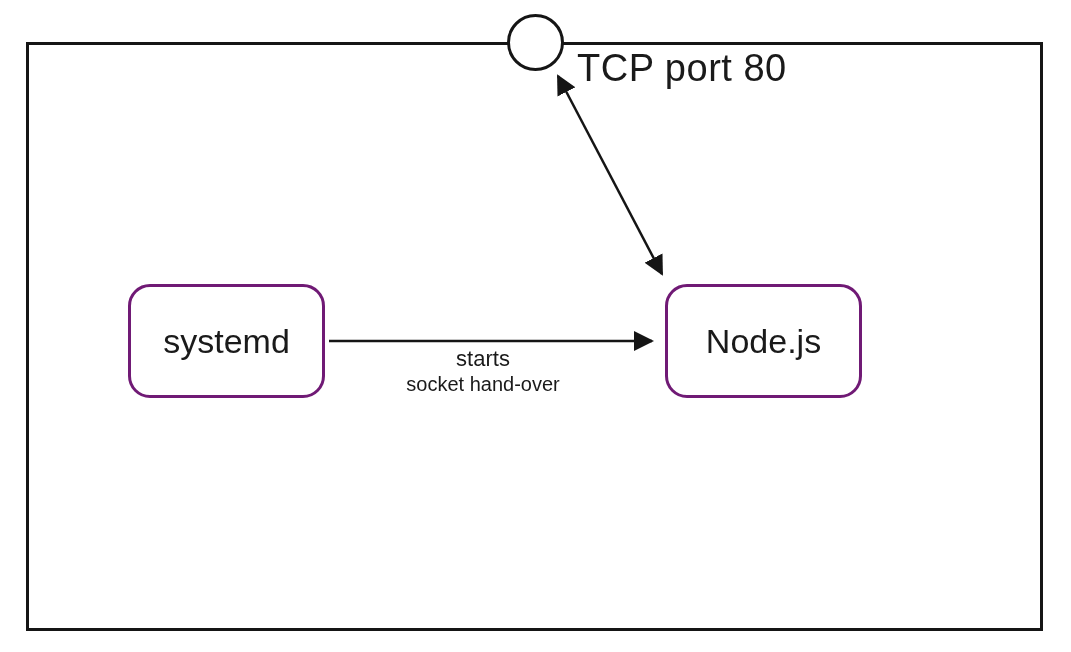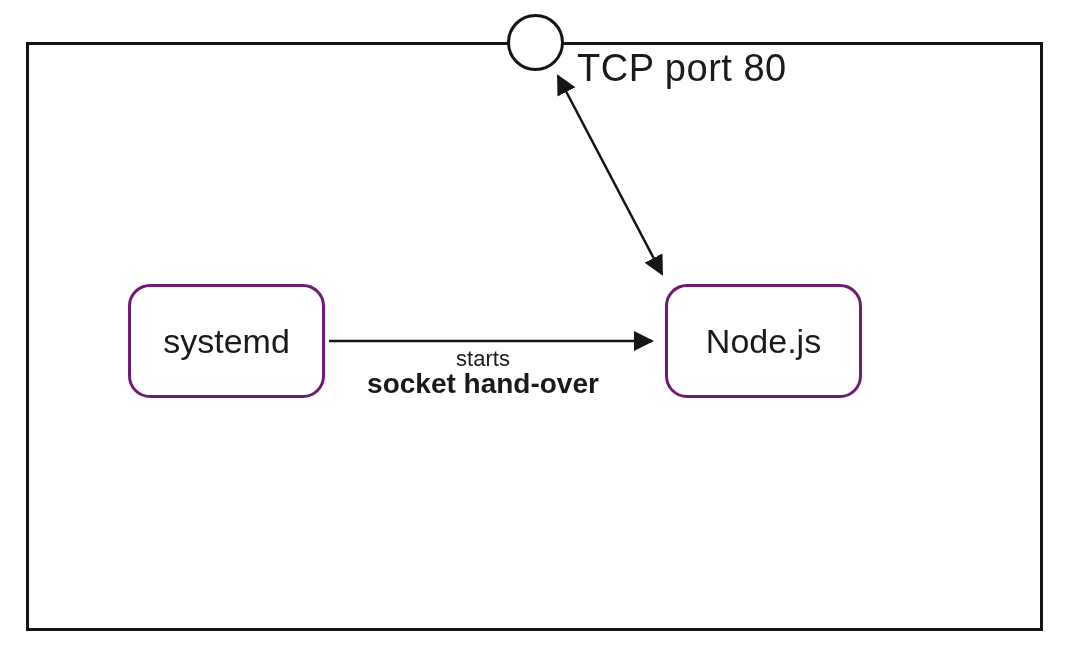--- a/index.html
+++ b/index.html
@@ -77,23 +77,22 @@
     top: 347px;
     width: 250px;
     text-align: center;
     z-index: 3;
   }
   .edge-label .line1 {
     font-size: 22px;
     line-height: 24px;
   }
   .edge-label .line2 {
-    font-size: 28px;
+    font-size: 20px;
     line-height: 26px;
-    font-weight: bold;
   }
 </style>
 </head>
 <body>
 
 <div class="canvas">
 
   <div class="boundary"></div>
 
   <div class="port-circle"></div>

